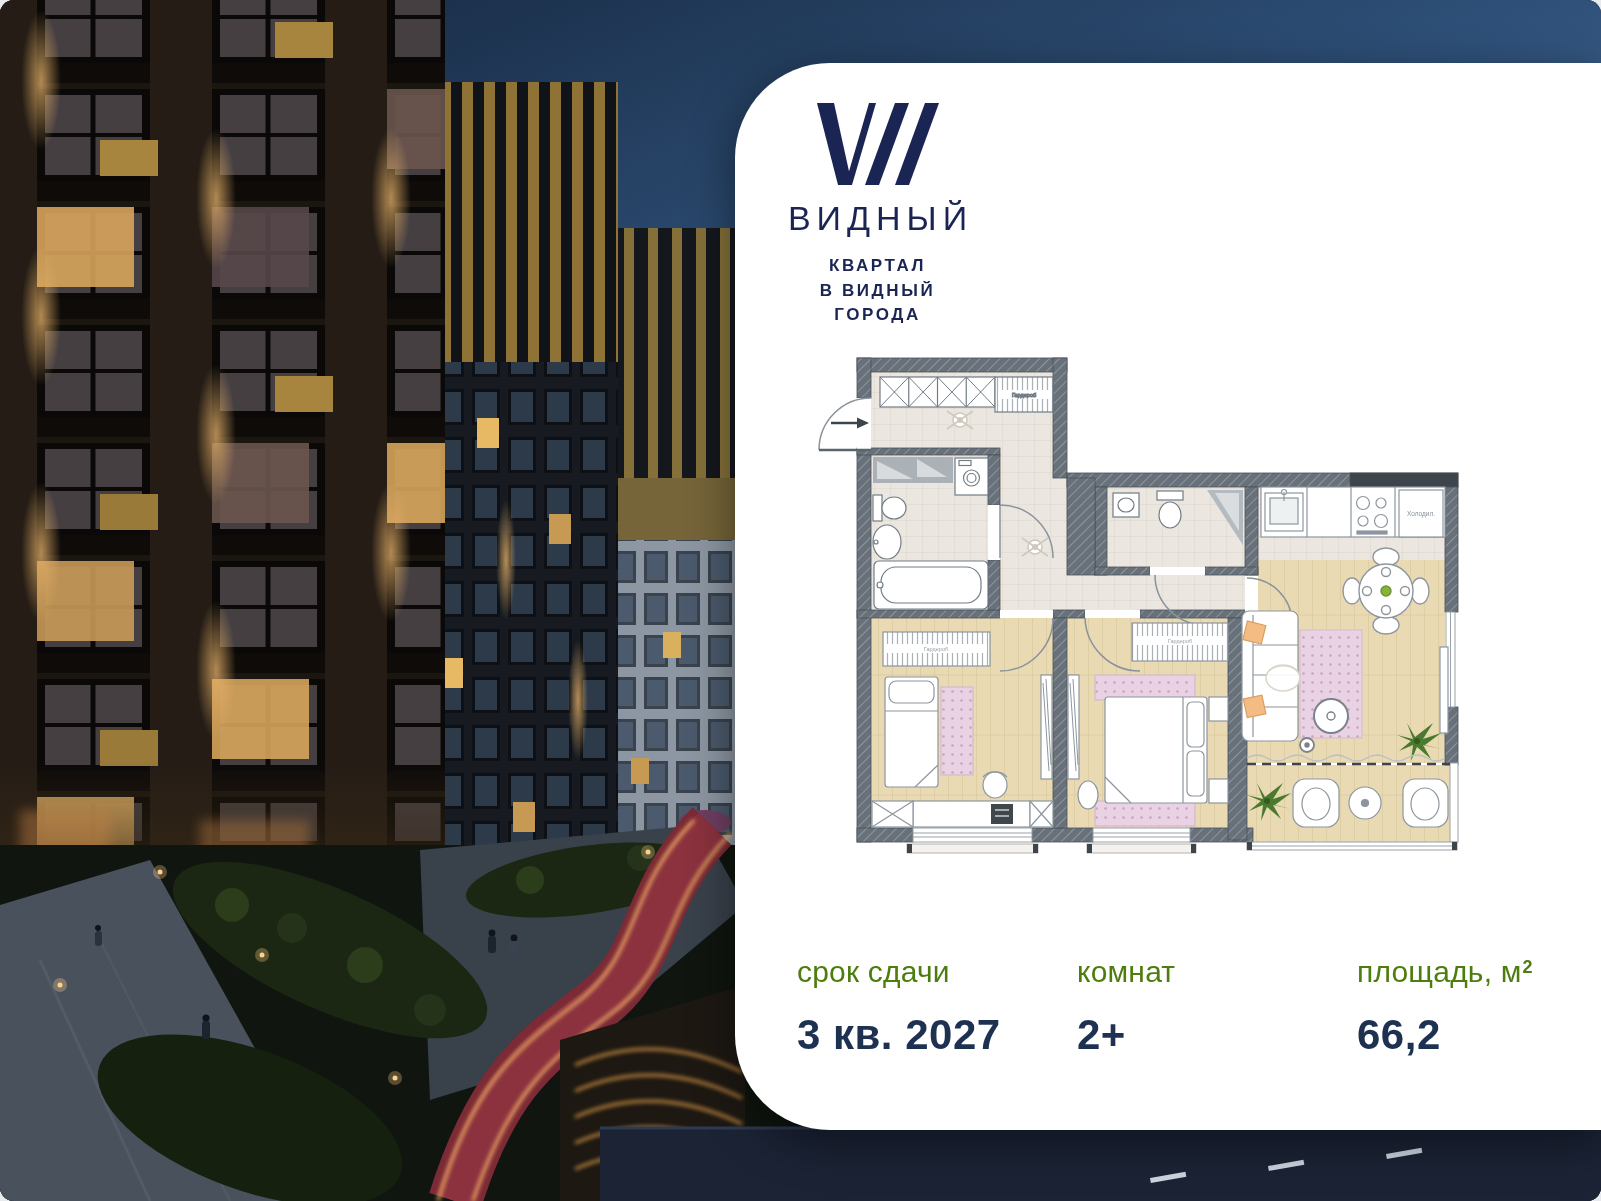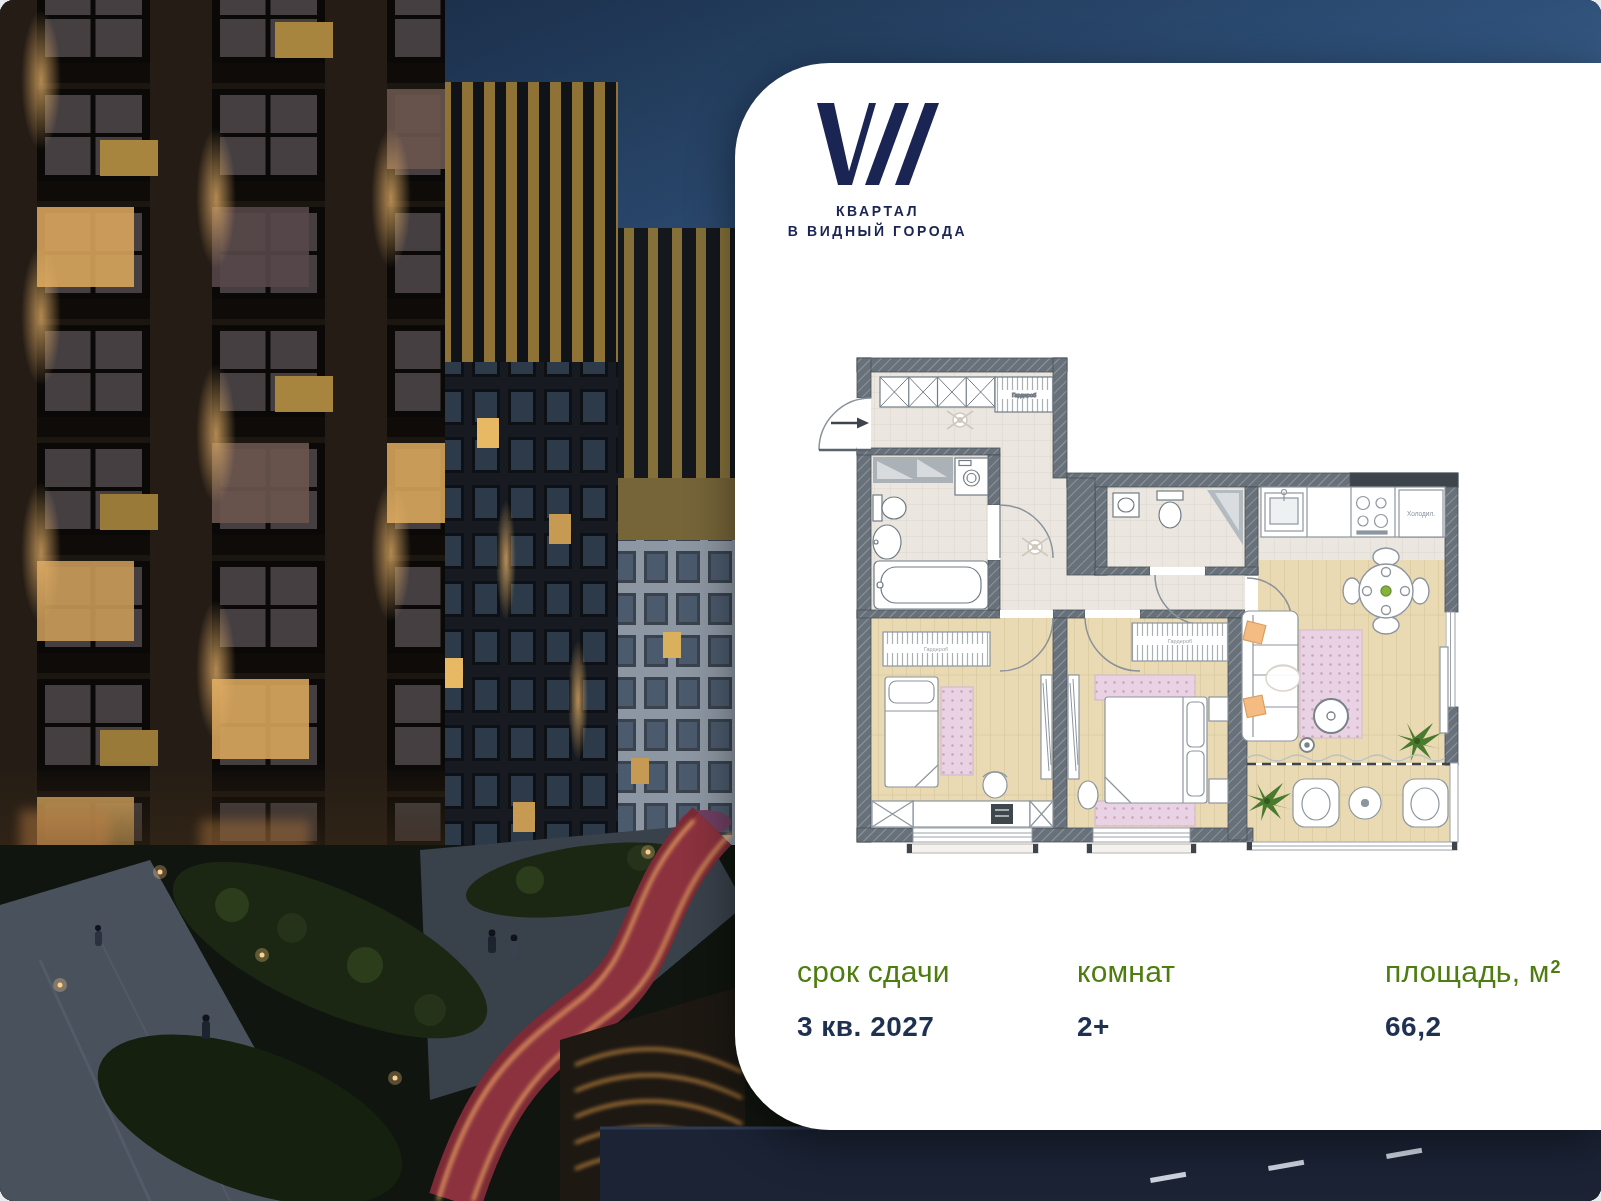--- a/index.html
+++ b/index.html
@@ -5,28 +5,28 @@
   html,body{margin:0;padding:0;background:#e8eaed;}
   .canvas{position:relative;width:1601px;height:1201px;overflow:hidden;border-radius:14px;
           background:#0e1520;font-family:"Liberation Sans",sans-serif;}
   .photo{position:absolute;left:0;top:0;width:1601px;height:1201px;display:block;}
   .card{position:absolute;left:735px;top:63px;width:866px;height:1067px;background:#ffffff;
         border-radius:95px 0 0 95px;box-shadow:0 12px 48px rgba(0,0,0,.45);}
   .logo{position:absolute;left:40px;top:40px;width:205px;text-align:center;}
   .logo-mark{display:block;margin:0 auto;}
   .logo-name{margin-top:14px;font-size:34px;font-weight:500;letter-spacing:6px;color:#1b2553;
              padding-left:6px;}
-  .logo-tag{margin-top:16px;font-size:14px;font-weight:bold;letter-spacing:2.6px;color:#1b2553;
+  .logo-tag{margin-top:16px;font-size:17px;font-weight:bold;letter-spacing:2.6px;color:#1b2553;
             line-height:1.45;}
   .plan{position:absolute;left:60px;top:282px;}
   .stat{position:absolute;}
   .stat .lbl{font-size:30px;color:#4d7c0f;letter-spacing:.2px;}
-  .stat .val{margin-top:22px;font-size:28px;font-weight:bold;color:#1e3151;letter-spacing:.5px;}
+  .stat .val{margin-top:22px;font-size:42px;font-weight:bold;color:#1e3151;letter-spacing:.5px;}
   .stat .lbl sup{font-size:18px;font-weight:bold;position:relative;top:2px;left:1px;}
-  .s1{left:62px;top:892px;} .s2{left:342px;top:892px;} .s3{left:622px;top:892px;margin-left:28px;}
+  .s1{left:62px;top:892px;} .s2{left:342px;top:892px;} .s3{left:622px;top:892px;}
 </style>
 </head>
 <body>
 
 <div class="canvas">
 
   <svg class="photo" viewBox="0 0 1601 1201">
     <defs>
       <linearGradient id="sky" x1="0" y1="0" x2="0.55" y2="1">
         <stop offset="0" stop-color="#14243a"></stop>
@@ -231,20 +231,21 @@
 
   <div class="card">
 
     <div class="logo">
       <svg class="logo-mark" width="122" height="82" viewBox="0 0 122 82">
         <polygon points="0,0 17,0 35,82 21,82" fill="#1b2553"></polygon>
         <polygon points="52,0 59,0 35,82 28,82" fill="#1b2553"></polygon>
         <polygon points="78,0 92,0 62,82 48,82" fill="#1b2553"></polygon>
         <polygon points="108,0 122,0 92,82 78,82" fill="#1b2553"></polygon>
       </svg>
+      <div class="logo-name">ВИДНЫЙ</div>
       <div class="logo-tag">
         <span>КВАРТАЛ</span><br>
         <span>В ВИДНЫЙ ГОРОДА</span>
       </div>
     </div>
 
     <svg class="plan" width="680" height="520" viewBox="0 0 680 520">
       <defs>
         <pattern id="hatch" width="7" height="7" patternUnits="userSpaceOnUse" patternTransform="rotate(45)">
           <rect width="7" height="7" fill="#68717a"></rect>

